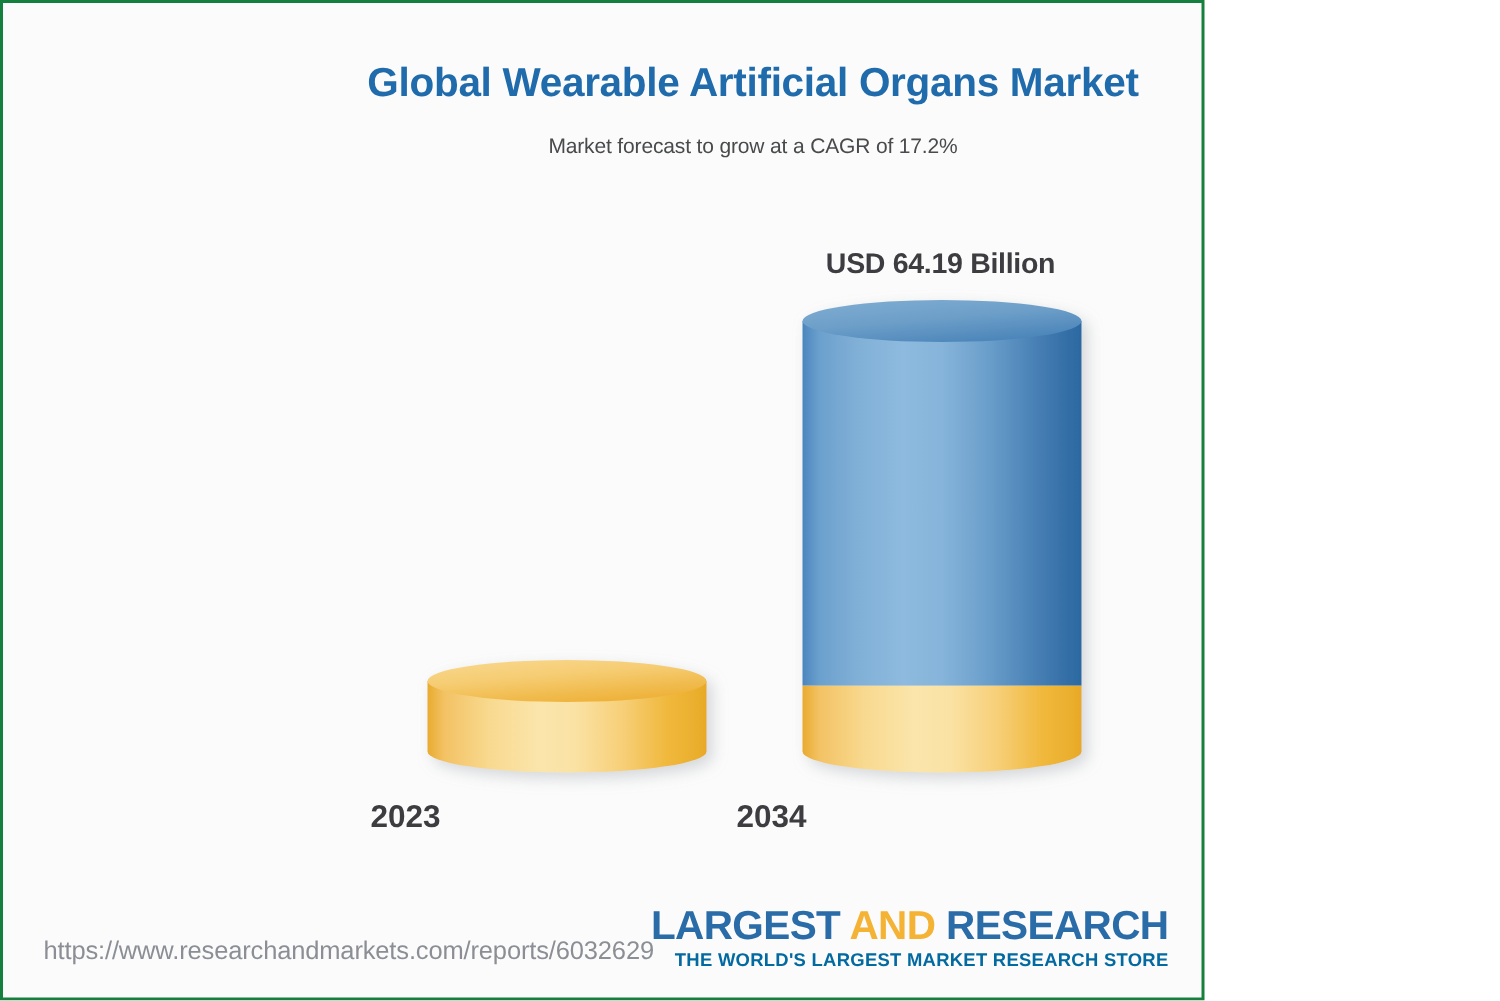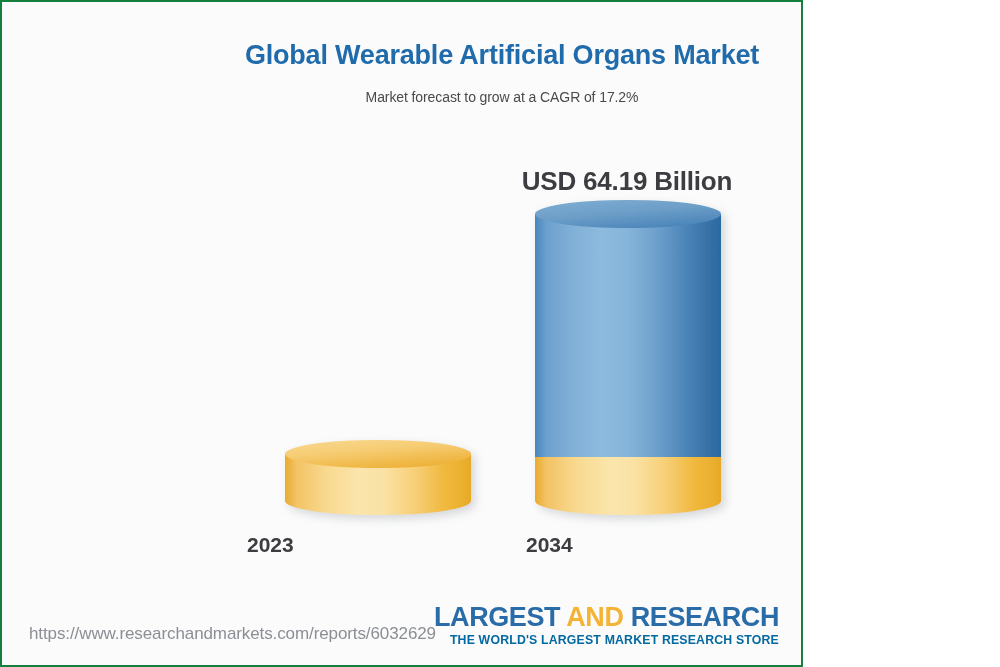--- a/index.html
+++ b/index.html
@@ -51,39 +51,39 @@
     left: 0;
     top: 0;
     width: 1000px;
     height: 667px;
   }
 
   .value-label {
     position: absolute;
     width: 260px;
     text-align: center;
-    font-size: 26px;
+    font-size: 19px;
     font-weight: bold;
     color: #3d3d41;
     letter-spacing: -0.2px;
   }
   #label-2023 { top: 394px; left: 245px; }
   #label-2034 { top: 164px; left: 495px; }
 
   .year-label {
     position: absolute;
     width: 260px;
     text-align: left;
     font-size: 21px;
     font-weight: bold;
     color: #3d3d41;
     top: 531px;
   }
   #year-2023 { left: 245px; }
-  #year-2034 { left: 524px; }
+  #year-2034 { left: 489px; }
 
   
   .cyl-svg {
     position: absolute;
     overflow: visible;
   }
   #cyl-2023-svg { left: 281px; top: 438px; }
   #cyl-2034-svg { left: 531px; top: 198px; }
 
   

